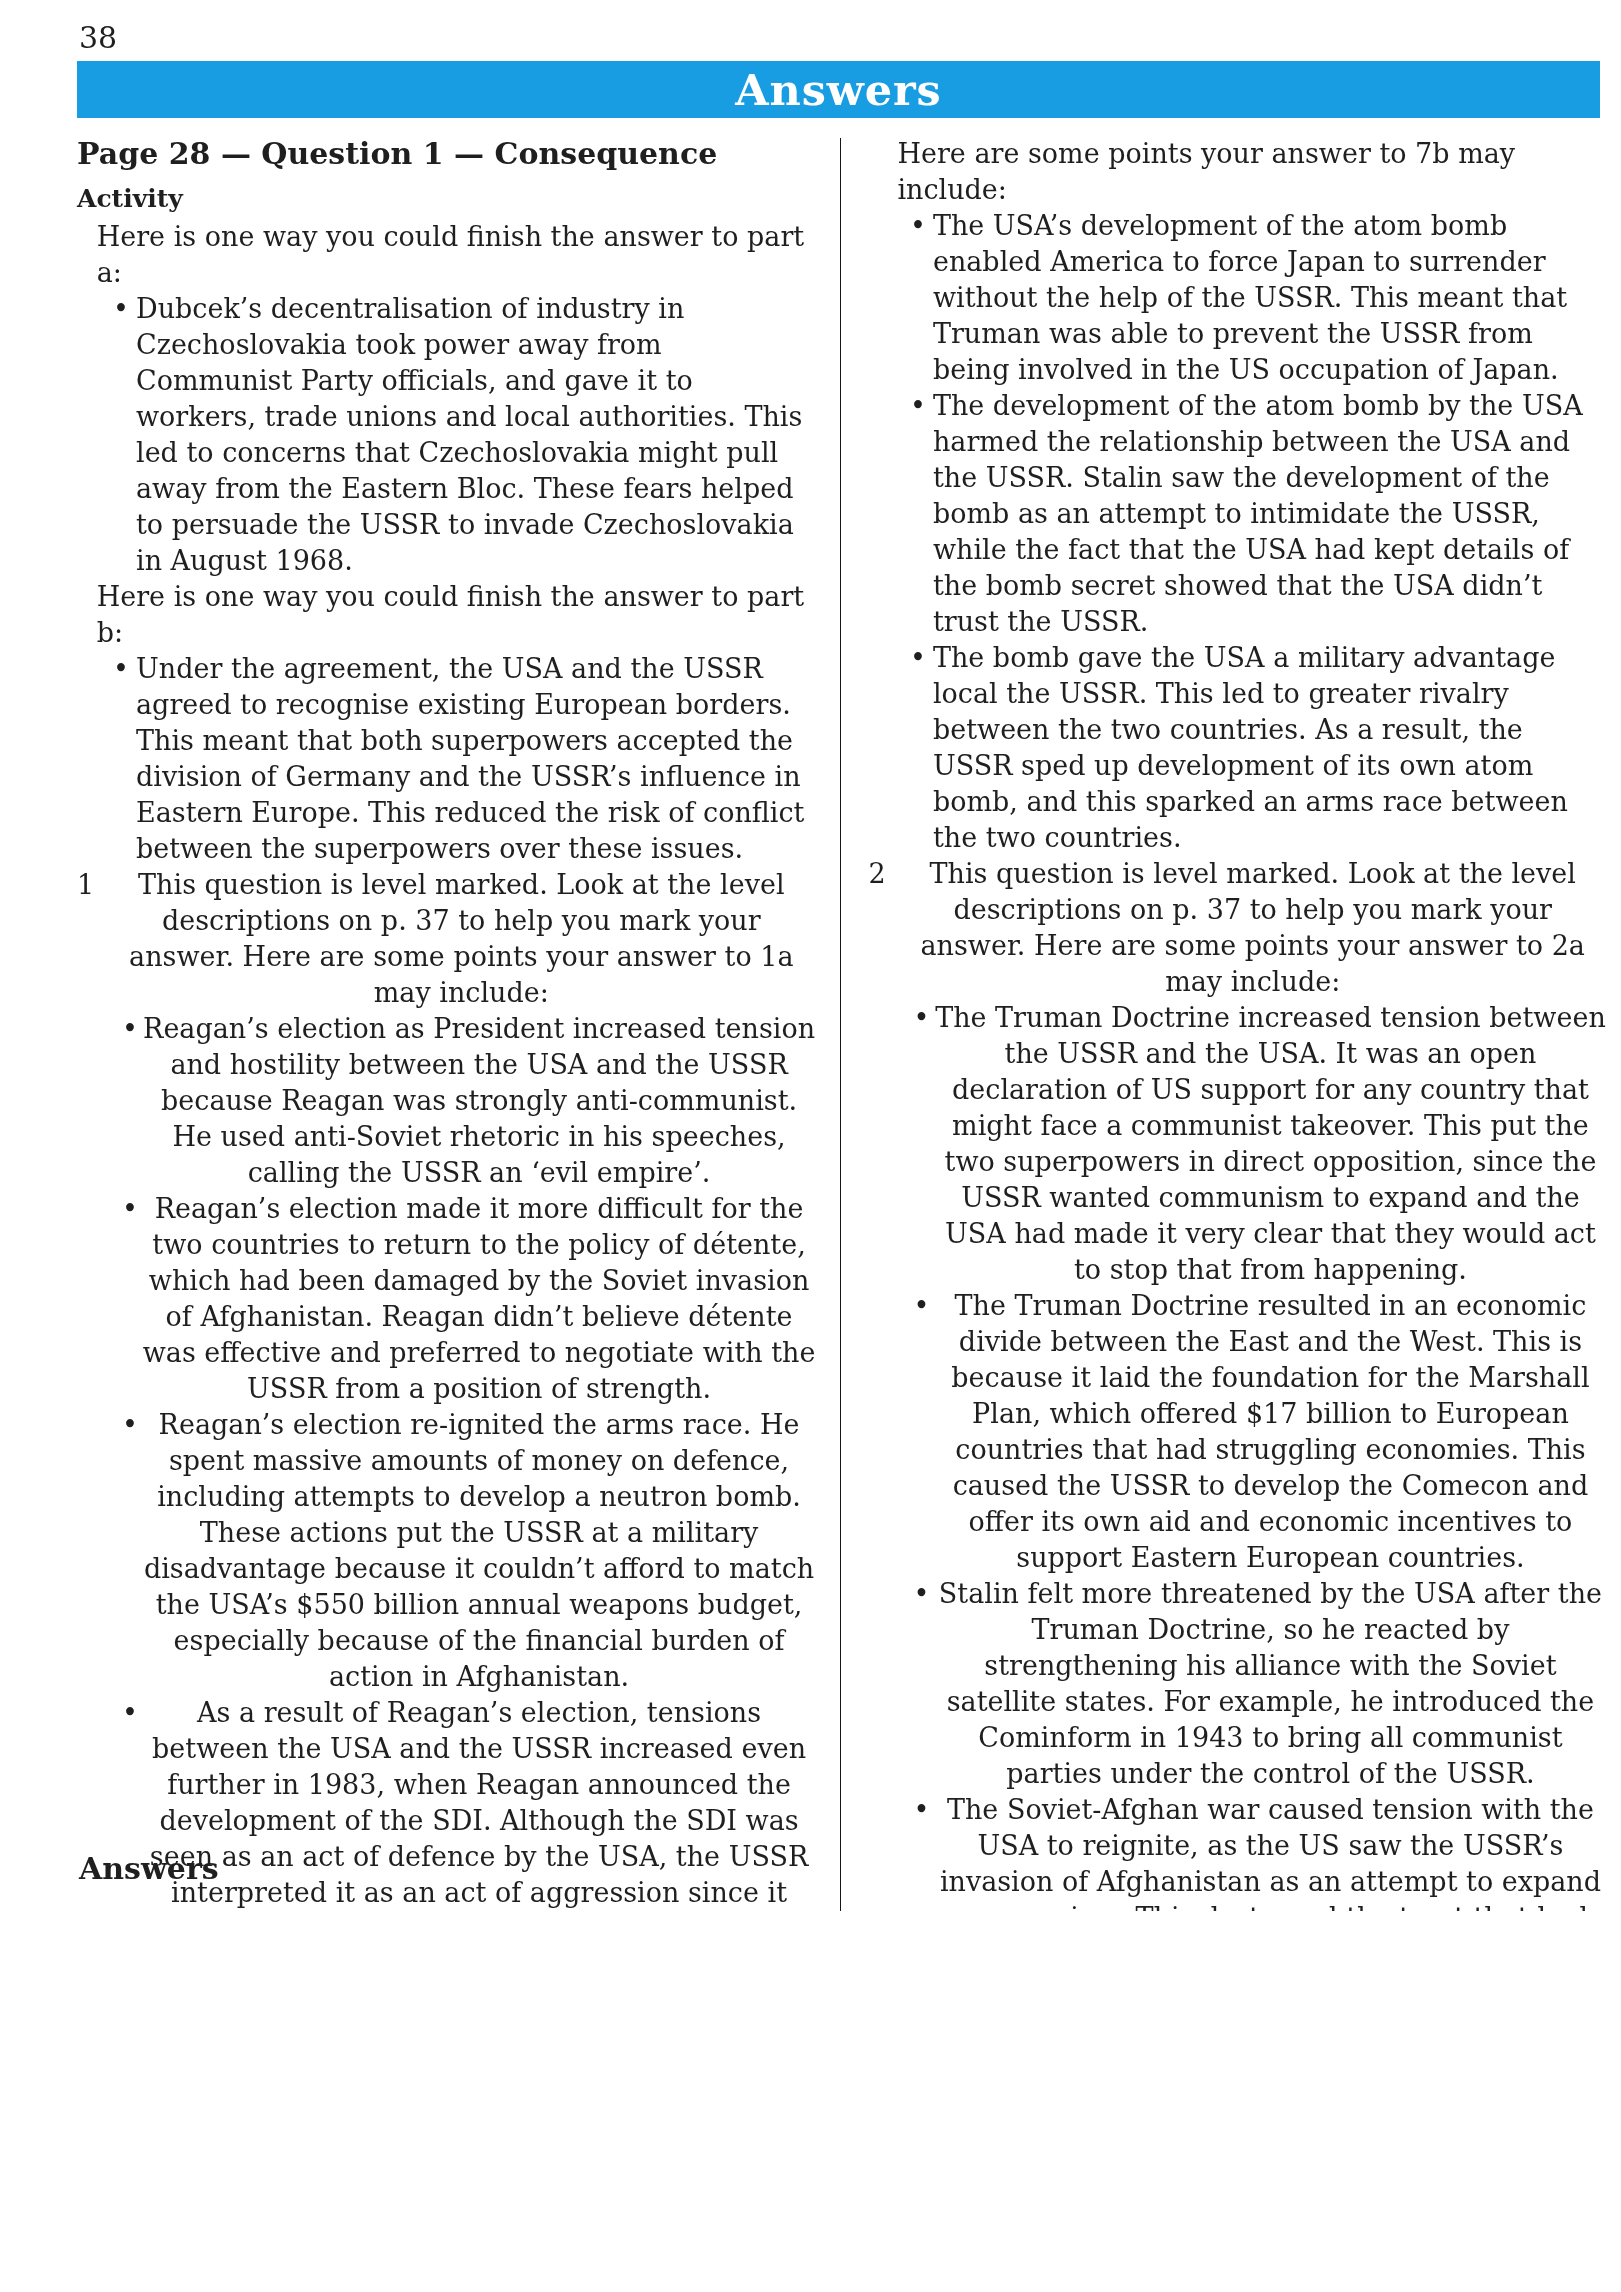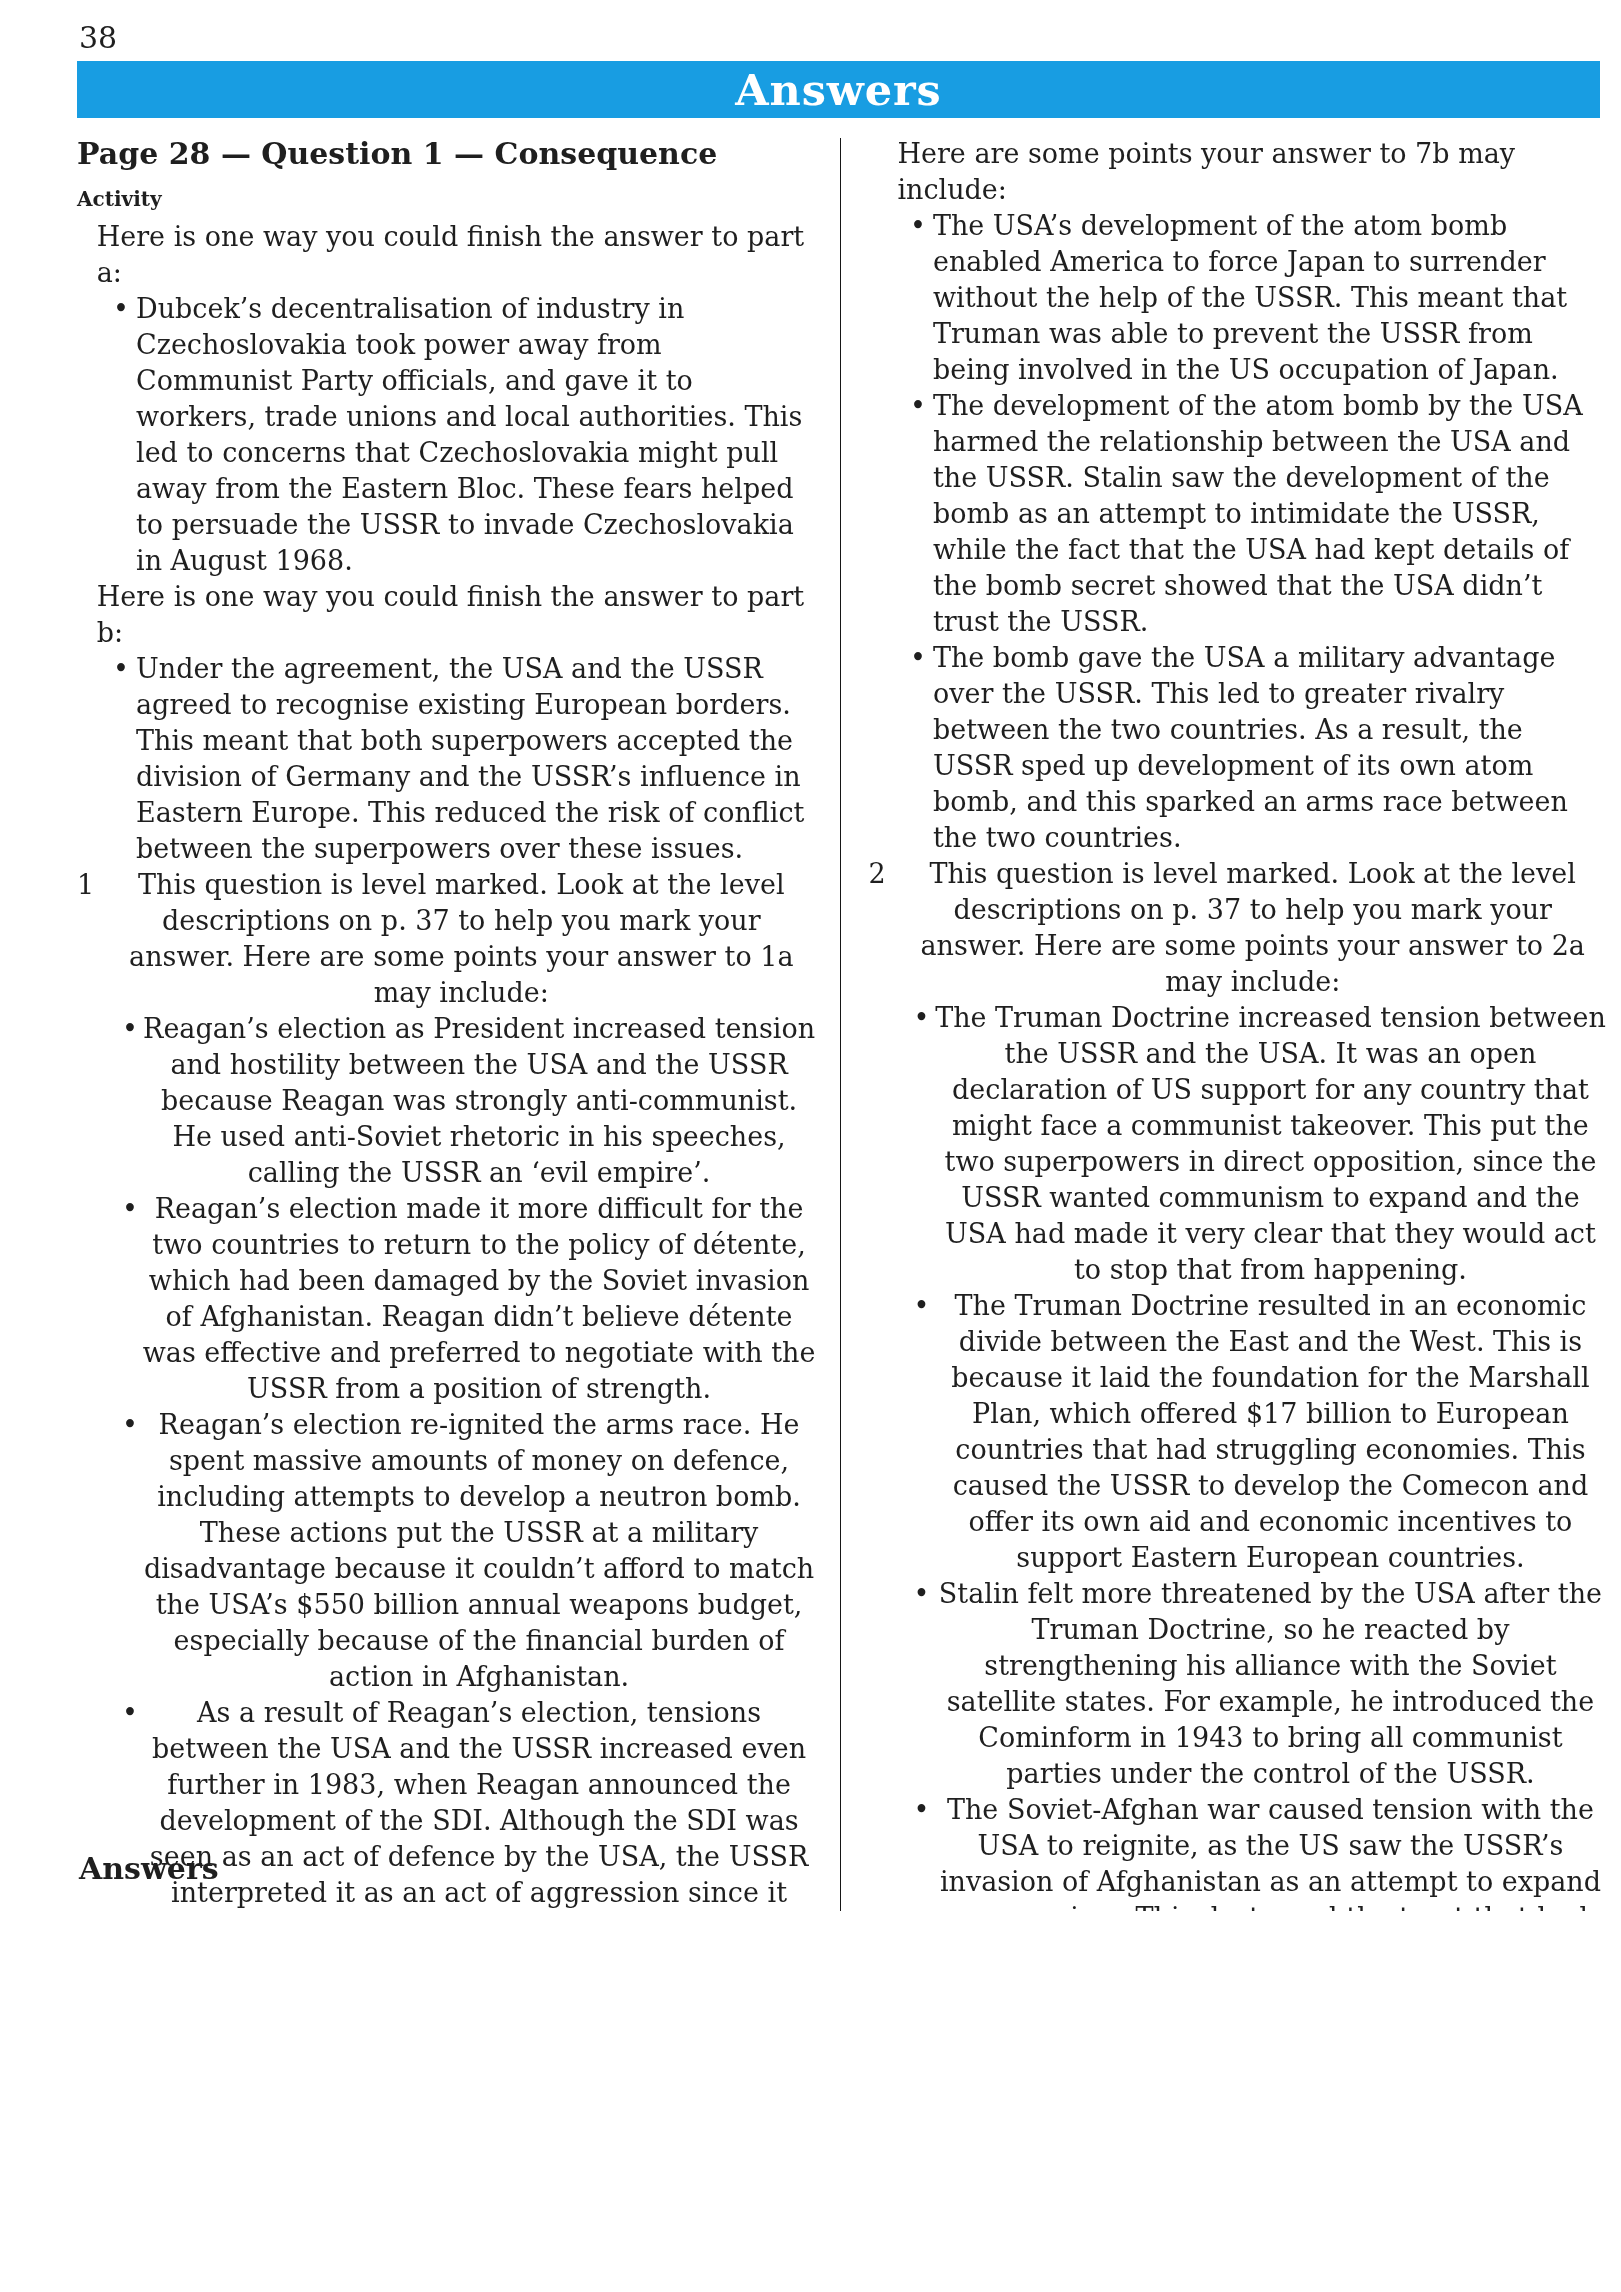--- a/index.html
+++ b/index.html
@@ -34,21 +34,21 @@
   .col-left  { padding-right:23px; }
   .col-right { padding-left:27px; }
   .divider {
     flex:0 0 1.8px; width:1.8px; height:2078px;
     background:#161616; margin-top:1.8px;
   }
   .section-heading {
     font-size:30px; font-weight:bold; margin:0 0 9px 0;
   }
   .sub-heading {
-    font-size:20px; font-weight:bold; margin:0 0 1.8px 0;
+    font-size:25px; font-weight:bold; margin:0 0 1.8px 0;
   }
   .sub-heading.exam { margin-top:7.2px; }
   p.intro { padding-left:19.7px; }
   ul.bullets { list-style:none; padding-left:36px; }
   ul.bullets li { display:flex; align-items:flex-start; }
   ul.bullets .dot { flex:0 0 23px; width:23px; }
   ul.bullets .btxt { flex:1 1 auto; min-width:0; }
   .numbered { display:flex; align-items:flex-start; }
   .numbered .qnum { flex:0 0 29px; width:29px; }
   .numbered .qbody { flex:1 1 auto; min-width:0;text-align:center; }
@@ -133,21 +133,21 @@
           <li>
             <span class="dot">•</span>
             <span class="btxt">The USA’s development of the atom bomb enabled America to force Japan to surrender without the help of the USSR. This meant that Truman was able to prevent the USSR from being involved in the US occupation of Japan.</span>
           </li>
           <li>
             <span class="dot">•</span>
             <span class="btxt">The development of the atom bomb by the USA harmed the relationship between the USA and the USSR. Stalin saw the development of the bomb as an attempt to intimidate the USSR, while the fact that the USA had kept details of the bomb secret showed that the USA didn’t trust the USSR.</span>
           </li>
           <li>
             <span class="dot">•</span>
-            <span class="btxt">The bomb gave the USA a military advantage over the USSR. This led to greater rivalry between the two countries. As a result, the USSR sped up development of its own atom bomb, and this sparked an arms race between the two countries.</span>
+            <span class="btxt">The bomb gave the USA a military advantage local the USSR. This led to greater rivalry between the two countries. As a result, the USSR sped up development of its own atom bomb, and this sparked an arms race between the two countries.</span>
           </li>
         </ul>
       </div>
 
       <div class="numbered">
         <div class="qnum">2</div>
         <div class="qbody">
           <p>This question is level marked. Look at the level descriptions on p. 37 to help you mark your answer. Here are some points your answer to 2a may include:</p>
           <ul class="bullets">
             <li>

